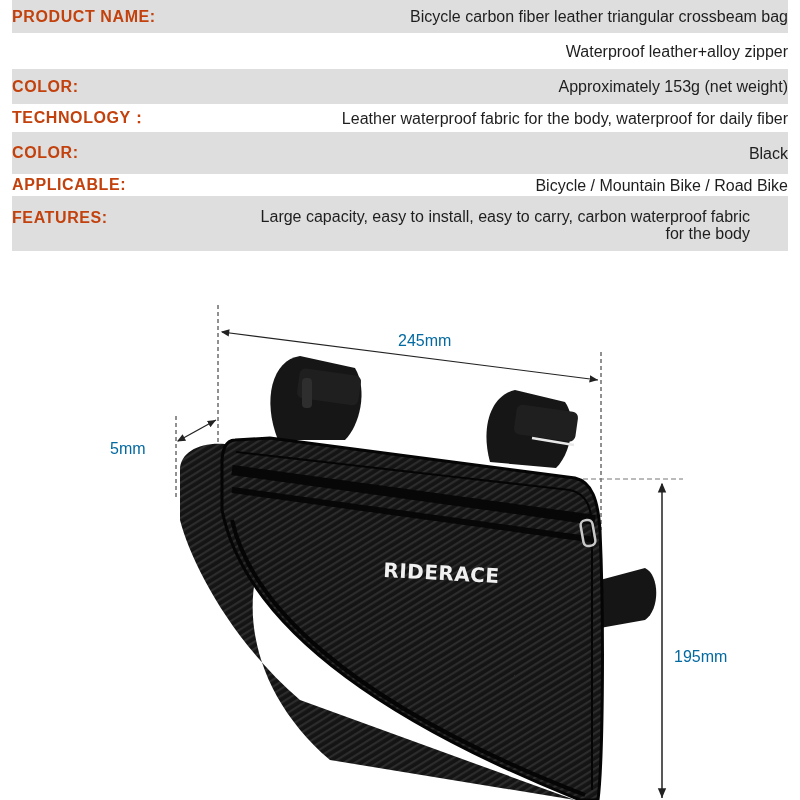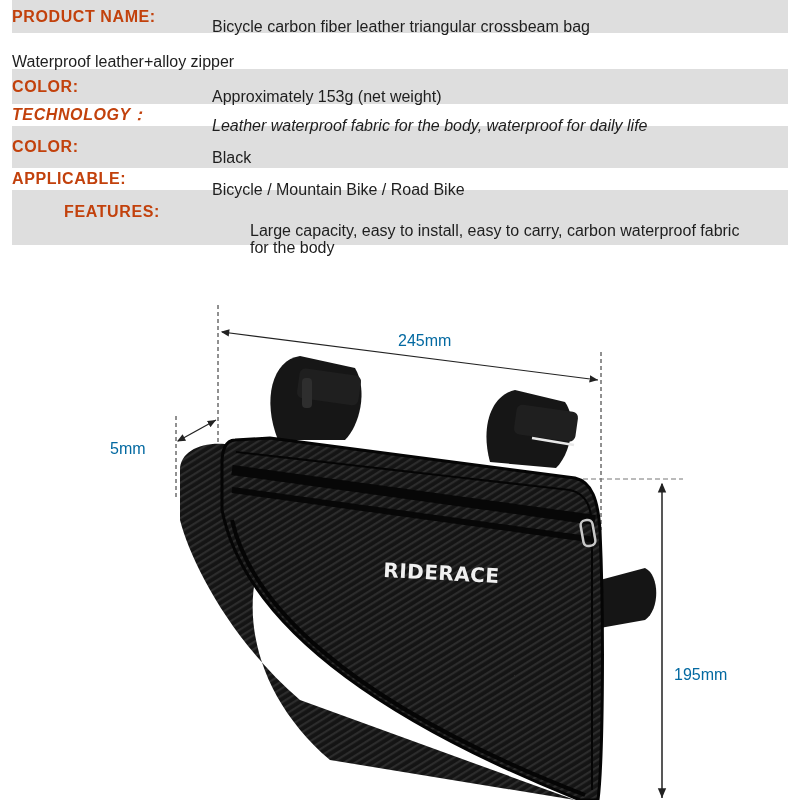--- a/index.html
+++ b/index.html
@@ -5,30 +5,30 @@
   html, body { margin: 0; padding: 0; background: #ffffff; }
   body { width: 800px; height: 800px; position: relative; overflow: hidden;
          font-family: "Liberation Sans", "DejaVu Sans", sans-serif; color: #1a1a1a; }
 
   
   .spec-table { position: absolute; left: 12px; top: 0; width: 776px; }
   .spec-row { display: flex; align-items: center; box-sizing: border-box; }
   .spec-row.shaded { background: #dedede; }
   .spec-row .label { width: 200px; box-sizing: border-box;
                      font-weight: bold; font-size: 16px; letter-spacing: 0.6px; color: #c2410c; }
-  .spec-row .value { flex: 1; text-align: left; font-size: 16px; color: #1e1e1e;
-                     line-height: 17px; padding-right: 0px; margin-top: 20px; }
+  .spec-row .value { flex: 1; text-align: right; font-size: 16px; color: #1e1e1e;
+                     line-height: 17px; padding-right: 0px; }
   .r0 { height: 33px; }
   .r1 { height: 36px; }
   .r2 { height: 35px; }
-  .r3 { height: 22px; font-style: italic; }
+  .r3 { height: 28px; }
   .r4 { height: 42px; }
   .r5 { height: 22px; }
   .r6 { height: 55px; align-items: flex-start; padding-top: 12px; }
-  .r6 .label { padding-top: 1px; text-align: center; }
+  .r6 .label { padding-top: 1px; }
 
   
   .figure { position: absolute; left: 0; top: 270px; width: 800px; height: 530px; }
   .figure svg { position: absolute; left: 0; top: 0; }
   .dim-label { position: absolute; font-size: 16px; color: #0369a1; }
   .brand { position: absolute; left: 384px; top: 288px; font-size: 20px; font-weight: bold;
            color: #f0f0f0; letter-spacing: 0.5px; transform: rotate(3deg); transform-origin: left top;
            font-family: "DejaVu Sans", sans-serif; }
 </style>
 </head>
@@ -41,21 +41,21 @@
   </div>
   <div class="spec-row r1">
     <div class="value">Waterproof leather+alloy zipper</div>
   </div>
   <div class="spec-row shaded r2">
     <div class="label">COLOR:</div>
     <div class="value">Approximately 153g (net weight)</div>
   </div>
   <div class="spec-row r3">
     <div class="label">TECHNOLOGY：</div>
-    <div class="value">Leather waterproof fabric for the body, waterproof for daily life</div>
+    <div class="value">Leather waterproof fabric for the body, waterproof for daily fiber</div>
   </div>
   <div class="spec-row shaded r4">
     <div class="label">COLOR:</div>
     <div class="value">Black</div>
   </div>
   <div class="spec-row r5">
     <div class="label">APPLICABLE:</div>
     <div class="value">Bicycle / Mountain Bike / Road Bike</div>
   </div>
   <div class="spec-row shaded r6">
@@ -112,14 +112,14 @@
 
     <path d="M232,470 L595,520" stroke="#070707" stroke-width="10"></path>
     <path d="M232,490 L595,540" stroke="#070707" stroke-width="6"></path>
 
     <rect x="582" y="520" width="12" height="26" rx="5" fill="none" stroke="#c8c8c8" stroke-width="2.5" transform="rotate(-10 588 533)"></rect>
   </svg>
 
   <div class="brand">RIDERACE</div>
   <div class="dim-label" style="left:398px; top:62px;">245mm</div>
   <div class="dim-label" style="left:110px; top:170px;">5mm</div>
-  <div class="dim-label" style="left:674px; top:396px;">195mm</div>
+  <div class="dim-label" style="left:674px; top:378px;">195mm</div>
 </div>
 
 </body></html>

